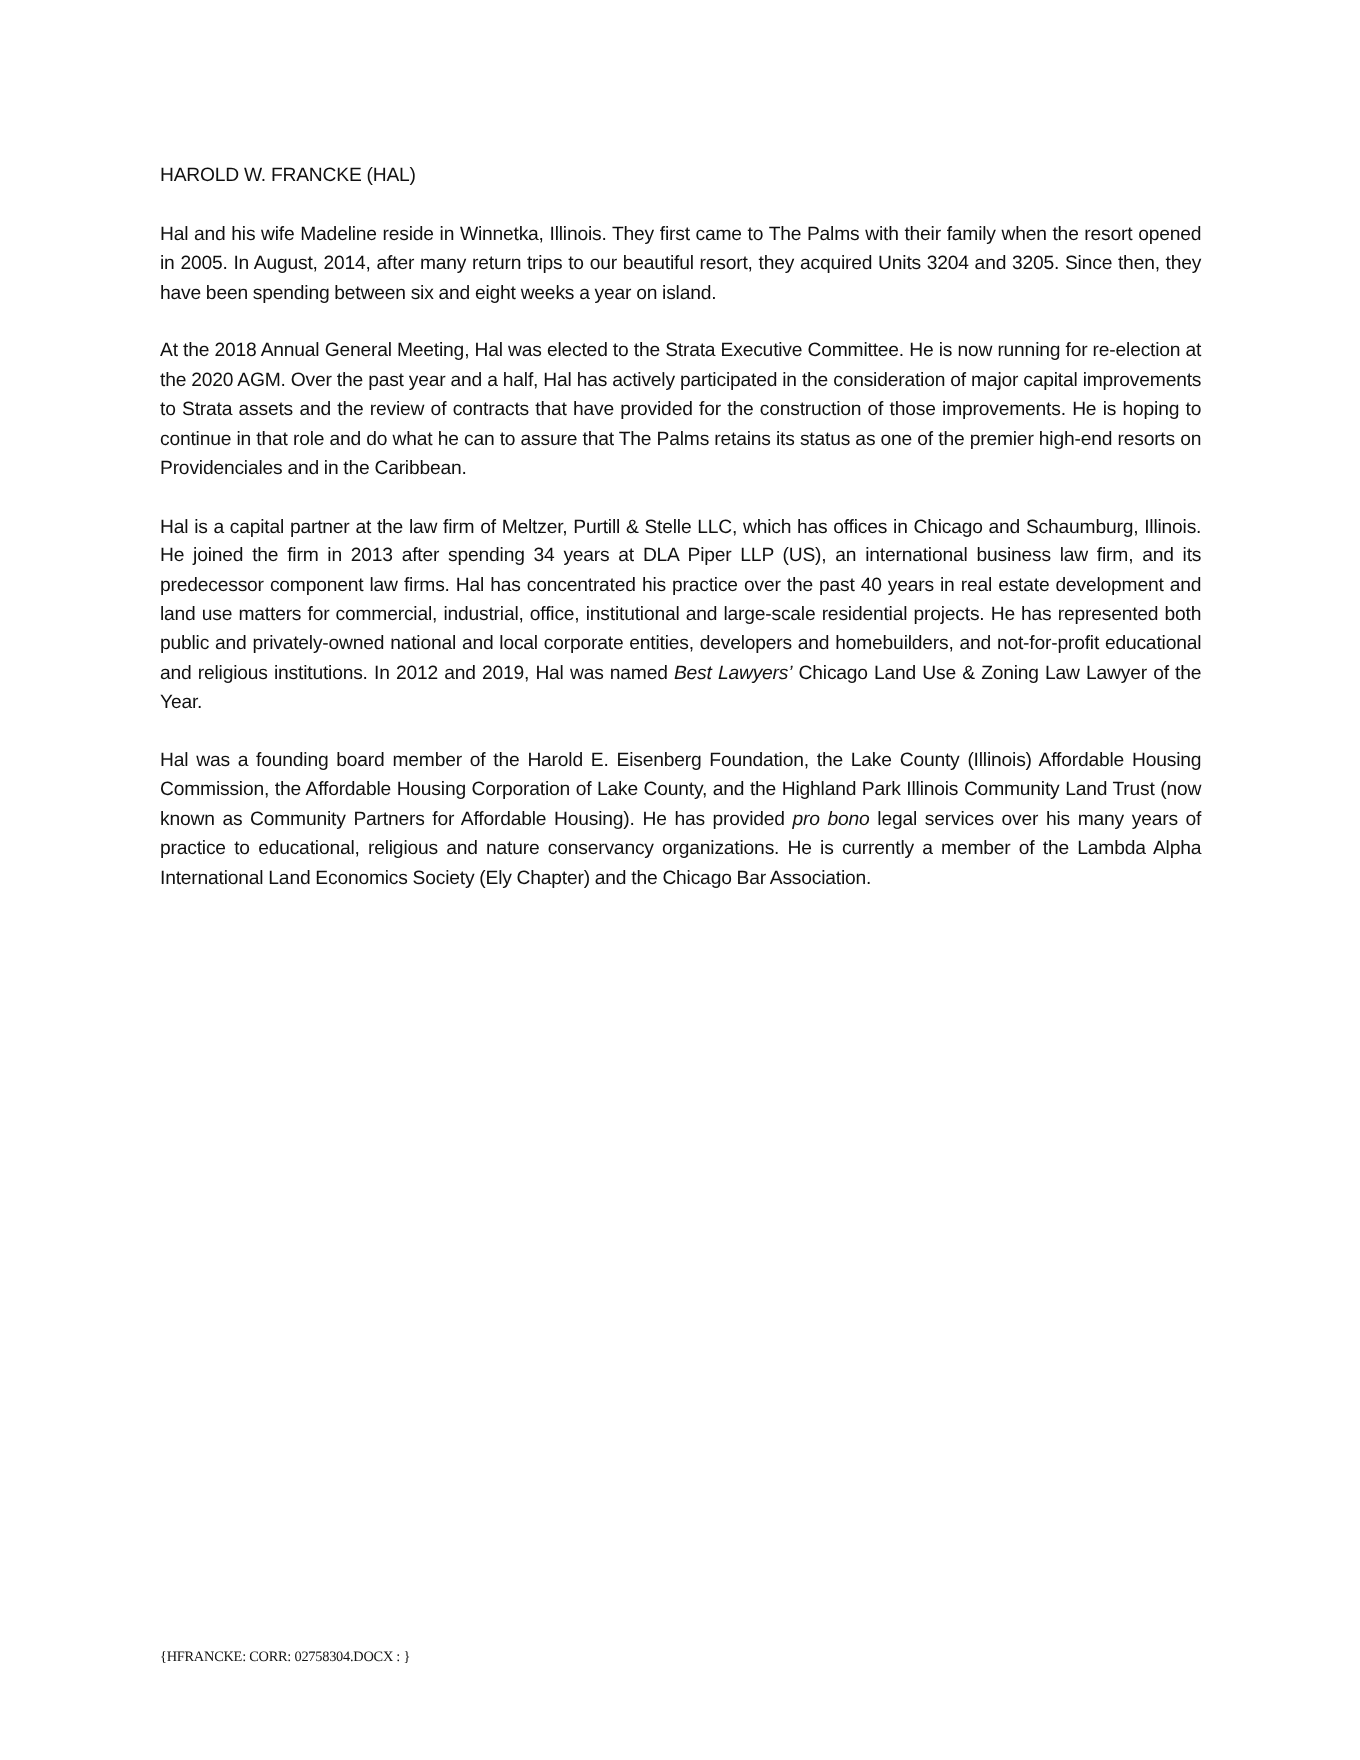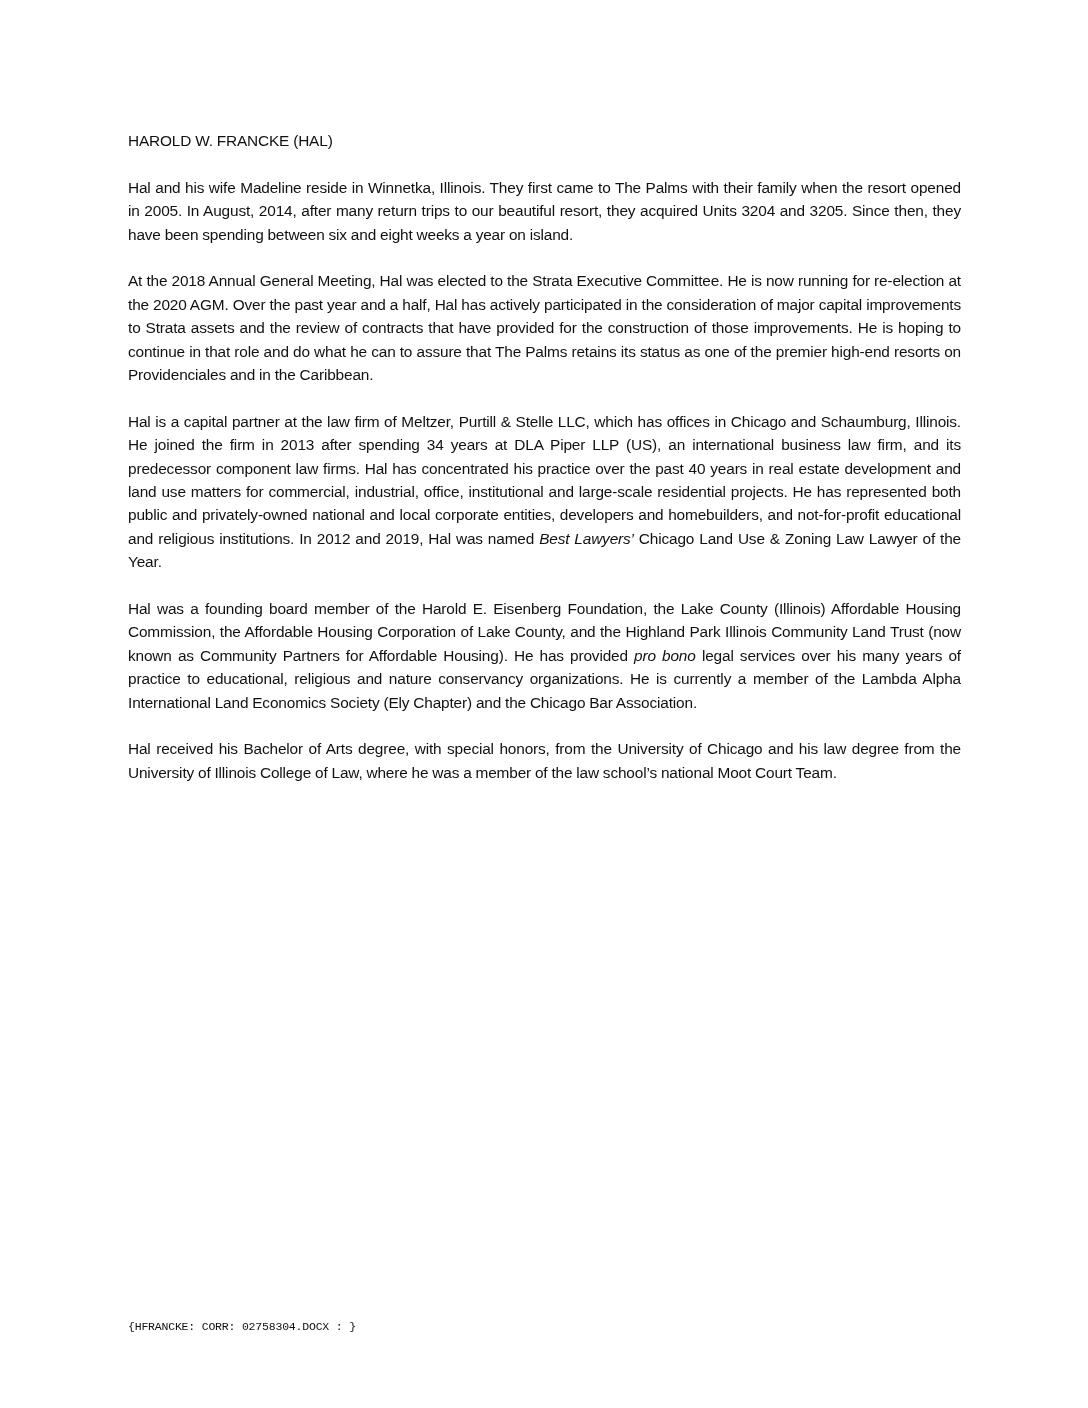--- a/index.html
+++ b/index.html
@@ -41,38 +41,37 @@
     .para {
       margin: 0 0 23.4px 0;
       text-align: justify;
     }
     .para em {
     }
     .footer {
       position: absolute;
       left: 128px;
       top: 1320px;
-      font-family: Liberation Mono, monospace;
+      font-family: Liberation Serif, serif;
       font-size: 11.5px;
       color: #111111;
       letter-spacing: -0.2px;
     }
   </style>
 </head>
 <body>
 
 <div class="page">
   <div class="content">
     <p class="heading">HAROLD W. FRANCKE (HAL)</p>
 
     <p class="para">Hal and his wife Madeline reside in Winnetka, Illinois.  They first came to The Palms with their family when the resort opened in 2005.  In August, 2014, after many return trips to our beautiful resort, they acquired Units 3204 and 3205.  Since then, they have been spending between six and eight weeks a year on island.</p>
 
     <p class="para">At the 2018 Annual General Meeting, Hal was elected to the Strata Executive Committee.  He is now running for re-election at the 2020 AGM.  Over the past year and a half, Hal has actively participated in the consideration of major capital improvements to Strata assets and the review of contracts that have provided for the construction of those improvements.  He is hoping to continue in that role and do what he can to assure that The Palms retains its status as one of the premier high-end resorts on Providenciales and in the Caribbean.</p>
 
     <p class="para"><span>Hal is a capital partner at the law firm of Meltzer, Purtill &amp; Stelle LLC, which has offices in Chicago and Schaumburg, Illinois.  He joined the firm in 2013 after spending 34 years at DLA Piper LLP (US), an international business law firm, and its predecessor component law firms.  Hal has concentrated his practice over the past 40 years in real estate development and land use matters for commercial, industrial, office, institutional and large-scale residential projects.  He has represented both public and privately-owned national and local corporate entities, developers and homebuilders, and not-for-profit educational and religious institutions.  In 2012 and 2019, Hal was named </span><em>Best Lawyers’</em><span> Chicago Land Use &amp; Zoning Law Lawyer of the Year.</span></p>
 
     <p class="para"><span>Hal was a founding board member of the Harold E. Eisenberg Foundation, the Lake County (Illinois) Affordable Housing Commission, the Affordable Housing Corporation of Lake County, and the Highland Park Illinois Community Land Trust (now known as Community Partners for Affordable Housing).  He has provided </span><em>pro bono</em><span> legal services over his many years of practice to educational, religious and nature conservancy organizations.  He is currently a member of the Lambda Alpha International Land Economics Society (Ely Chapter) and the Chicago Bar Association.</span></p>
 
-    <p class="para">Hal received his Bachelor of Arts degree, with special honors, from the University of Chicago and his law degree from the University of Illinois College of Law, where he was a member of the law school’s national Moot Court Team.</p>
   </div>
 
   <div class="footer">{HFRANCKE: CORR: 02758304.DOCX : }</div>
 </div>
 
 </body></html>

